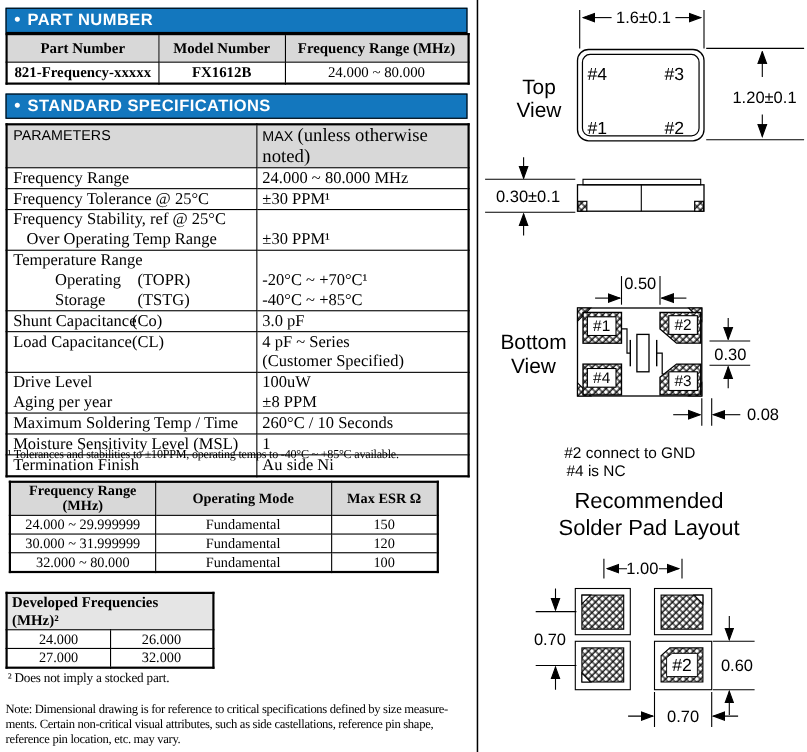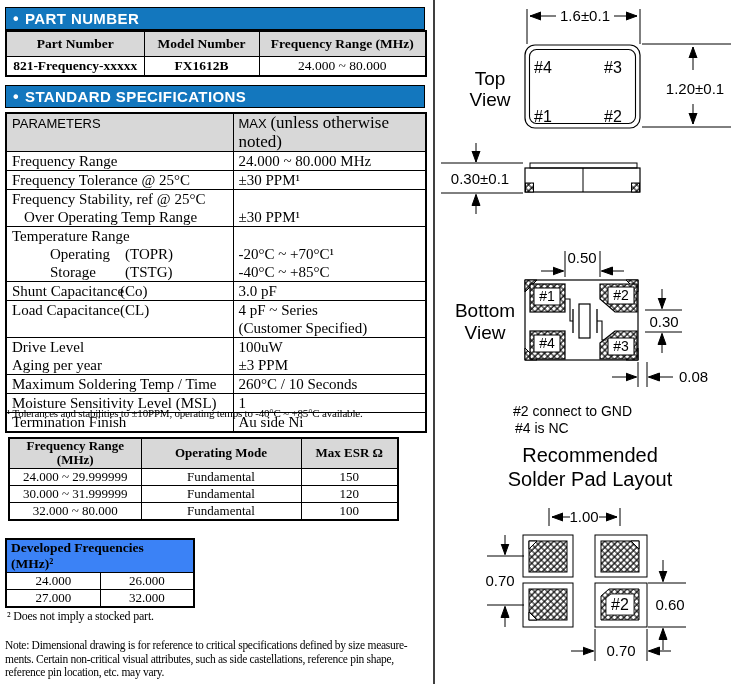--- a/index.html
+++ b/index.html
@@ -39,21 +39,21 @@
 
   .fn { position:absolute; font-size:11px; letter-spacing:-0.2px; }
 
   
   .esr { left:8px; top:437px; width:389px; font-size:13px; text-align:center; }
   .esr th { background:#d8d8d8; font-size:13px; line-height:14px; vertical-align:middle; }
   .esr td { height:15px; }
 
   
   .dev { left:5px; top:538px; width:190px; font-size:13px; text-align:center; }
-  .dev th { background:#3b82f6; text-align:left; font-size:13.5px; height:22px; padding:0 4px; }
+  .dev th { background:#e5e5e5; text-align:left; font-size:13.5px; height:22px; padding:0 4px; }
   .dev td { height:15px; }
 
   .note { position:absolute; left:5px; top:639px; width:432px;
     font-size:11.5px; line-height:13.5px; letter-spacing:-0.3px; }
 
   
   .drawing { position:absolute; left:433px; top:0; }
   svg text { font-family:"Liberation Sans", sans-serif; fill:#000; }
   .t14 { font-size:14px; } .t15 { font-size:15px; } .t16 { font-size:16px; }
   .t19 { font-size:19px; } .t20 { font-size:20px; }
@@ -140,21 +140,21 @@
       <div>(Customer Specified)</div>
     </td>
   </tr>
   <tr style="height:36px">
     <td>
       <div>Drive Level</div>
       <div>Aging per year</div>
     </td>
     <td>
       <div>100uW</div>
-      <div>±3 PPM</div>
+      <div>±8 PPM</div>
     </td>
   </tr>
   <tr style="height:18px">
     <td>Maximum Soldering Temp / Time</td>
     <td>260°C / 10 Seconds</td>
   </tr>
   <tr style="height:18px">
     <td>Moisture Sensitivity Level (MSL)</td>
     <td>1</td>
   </tr>

